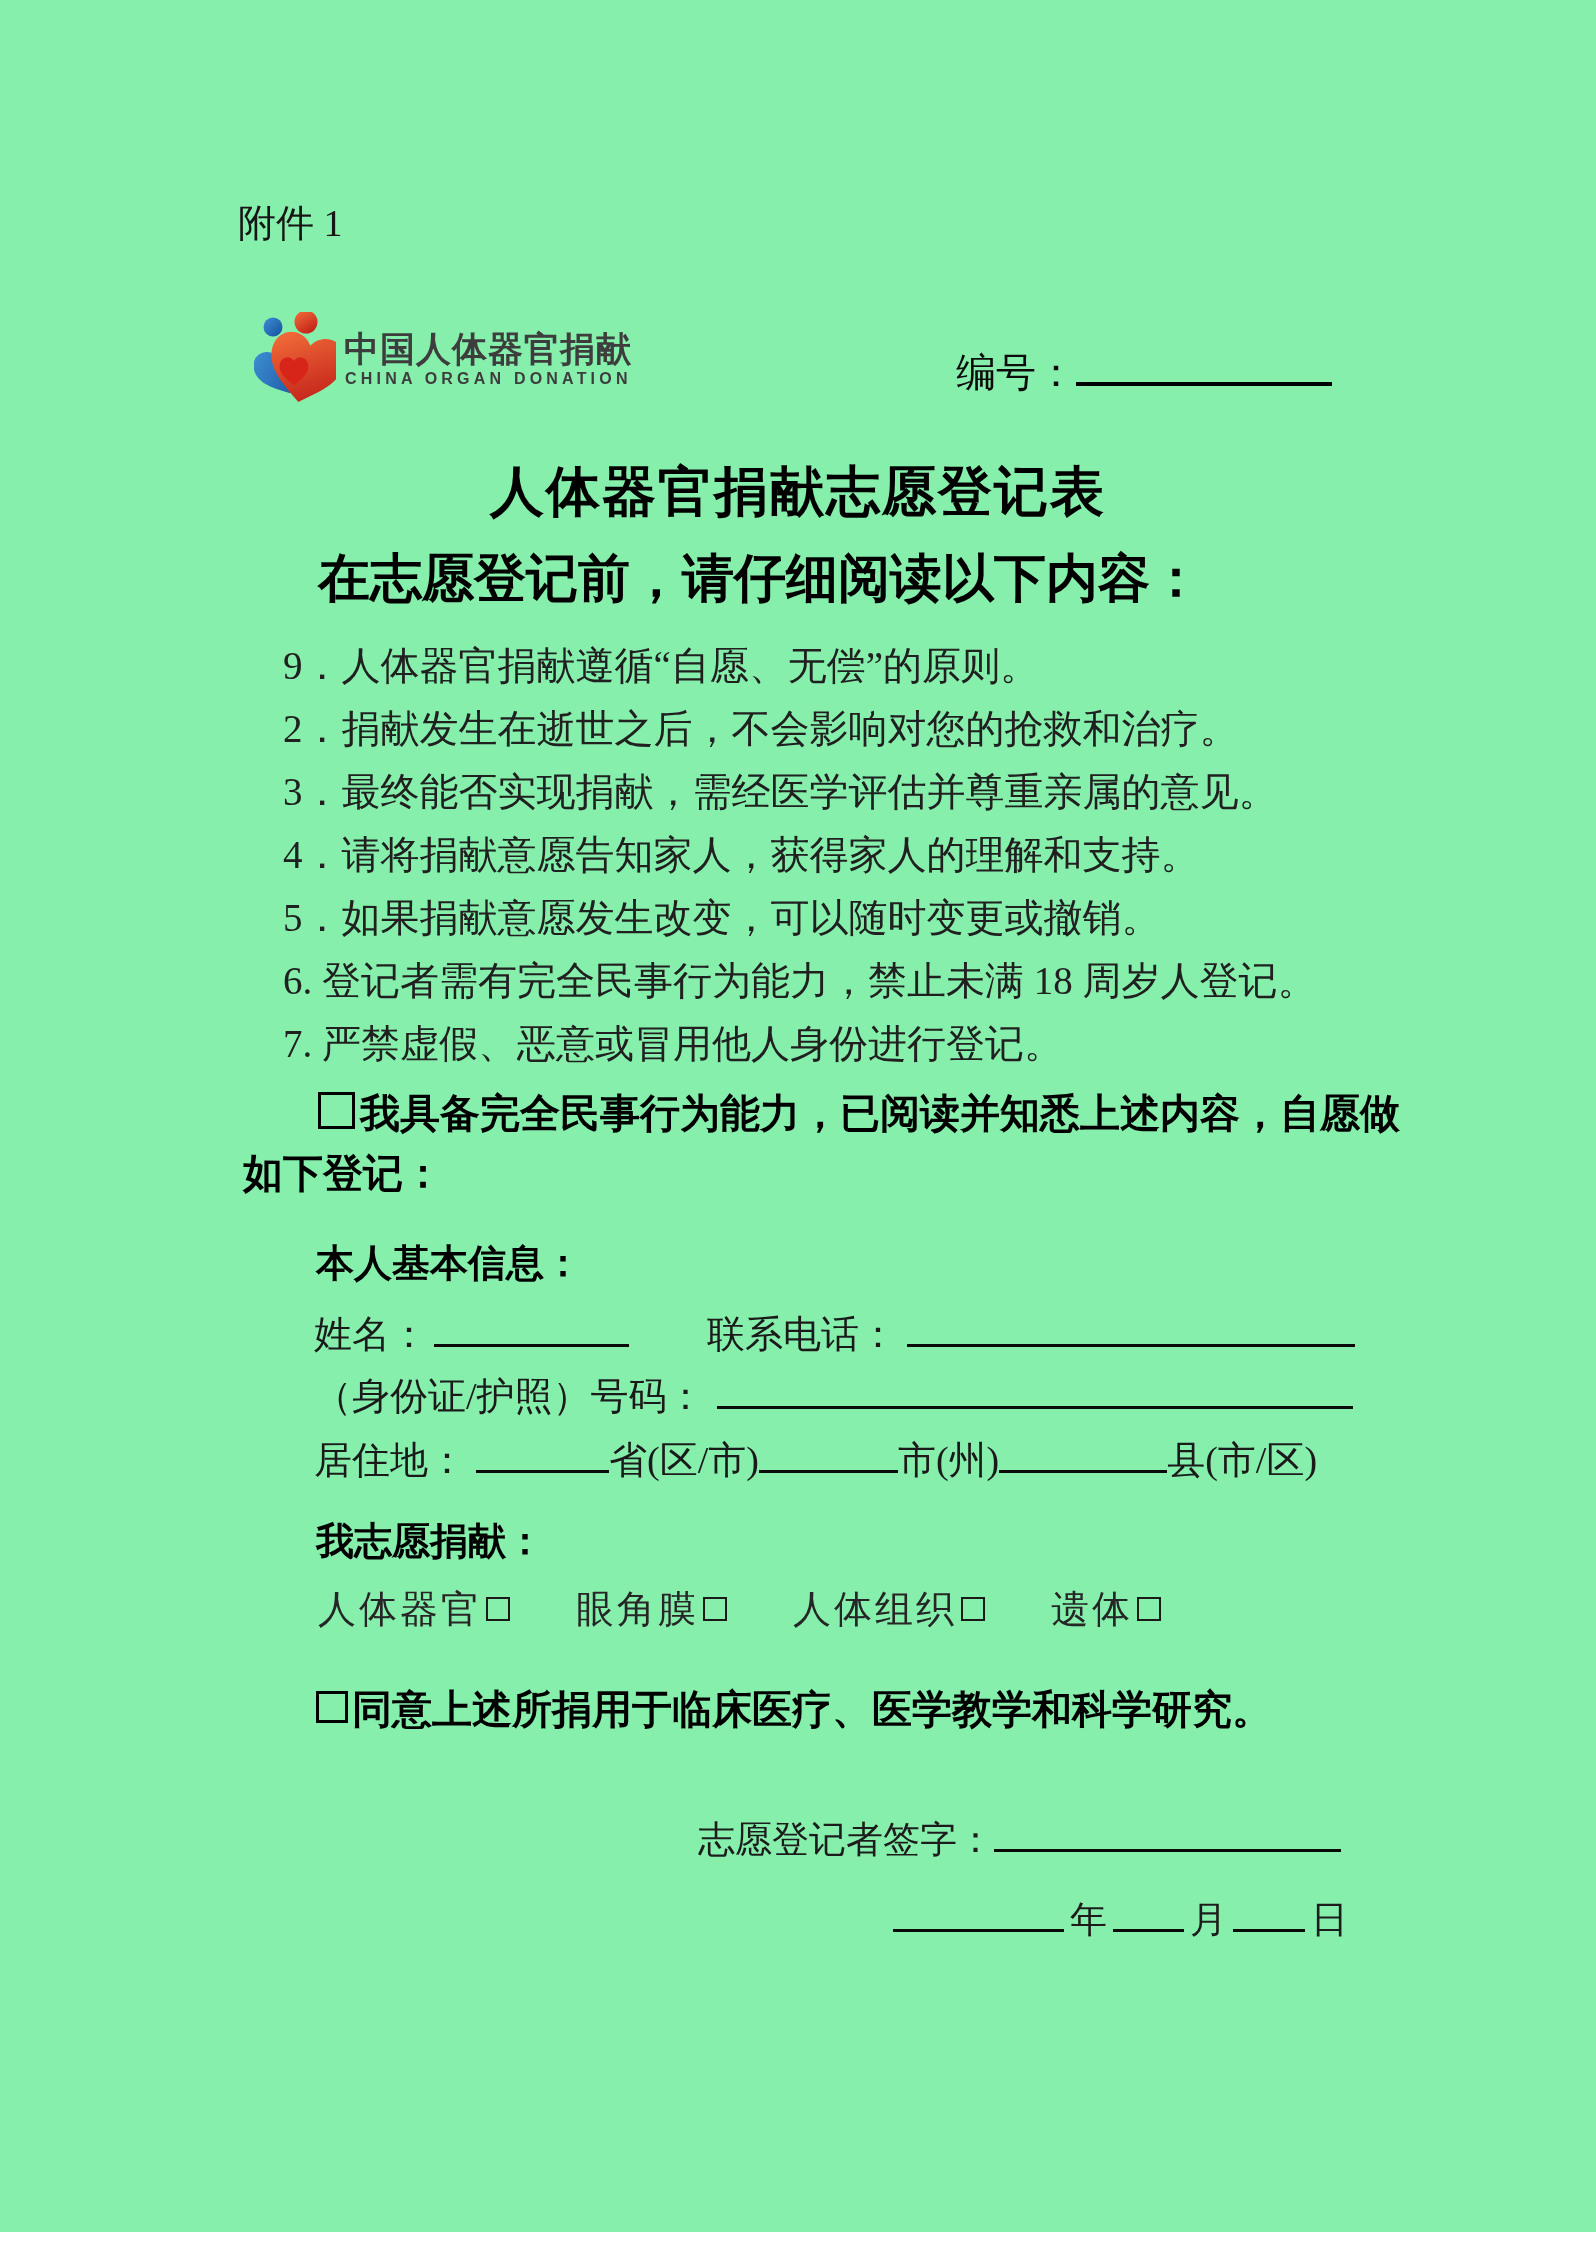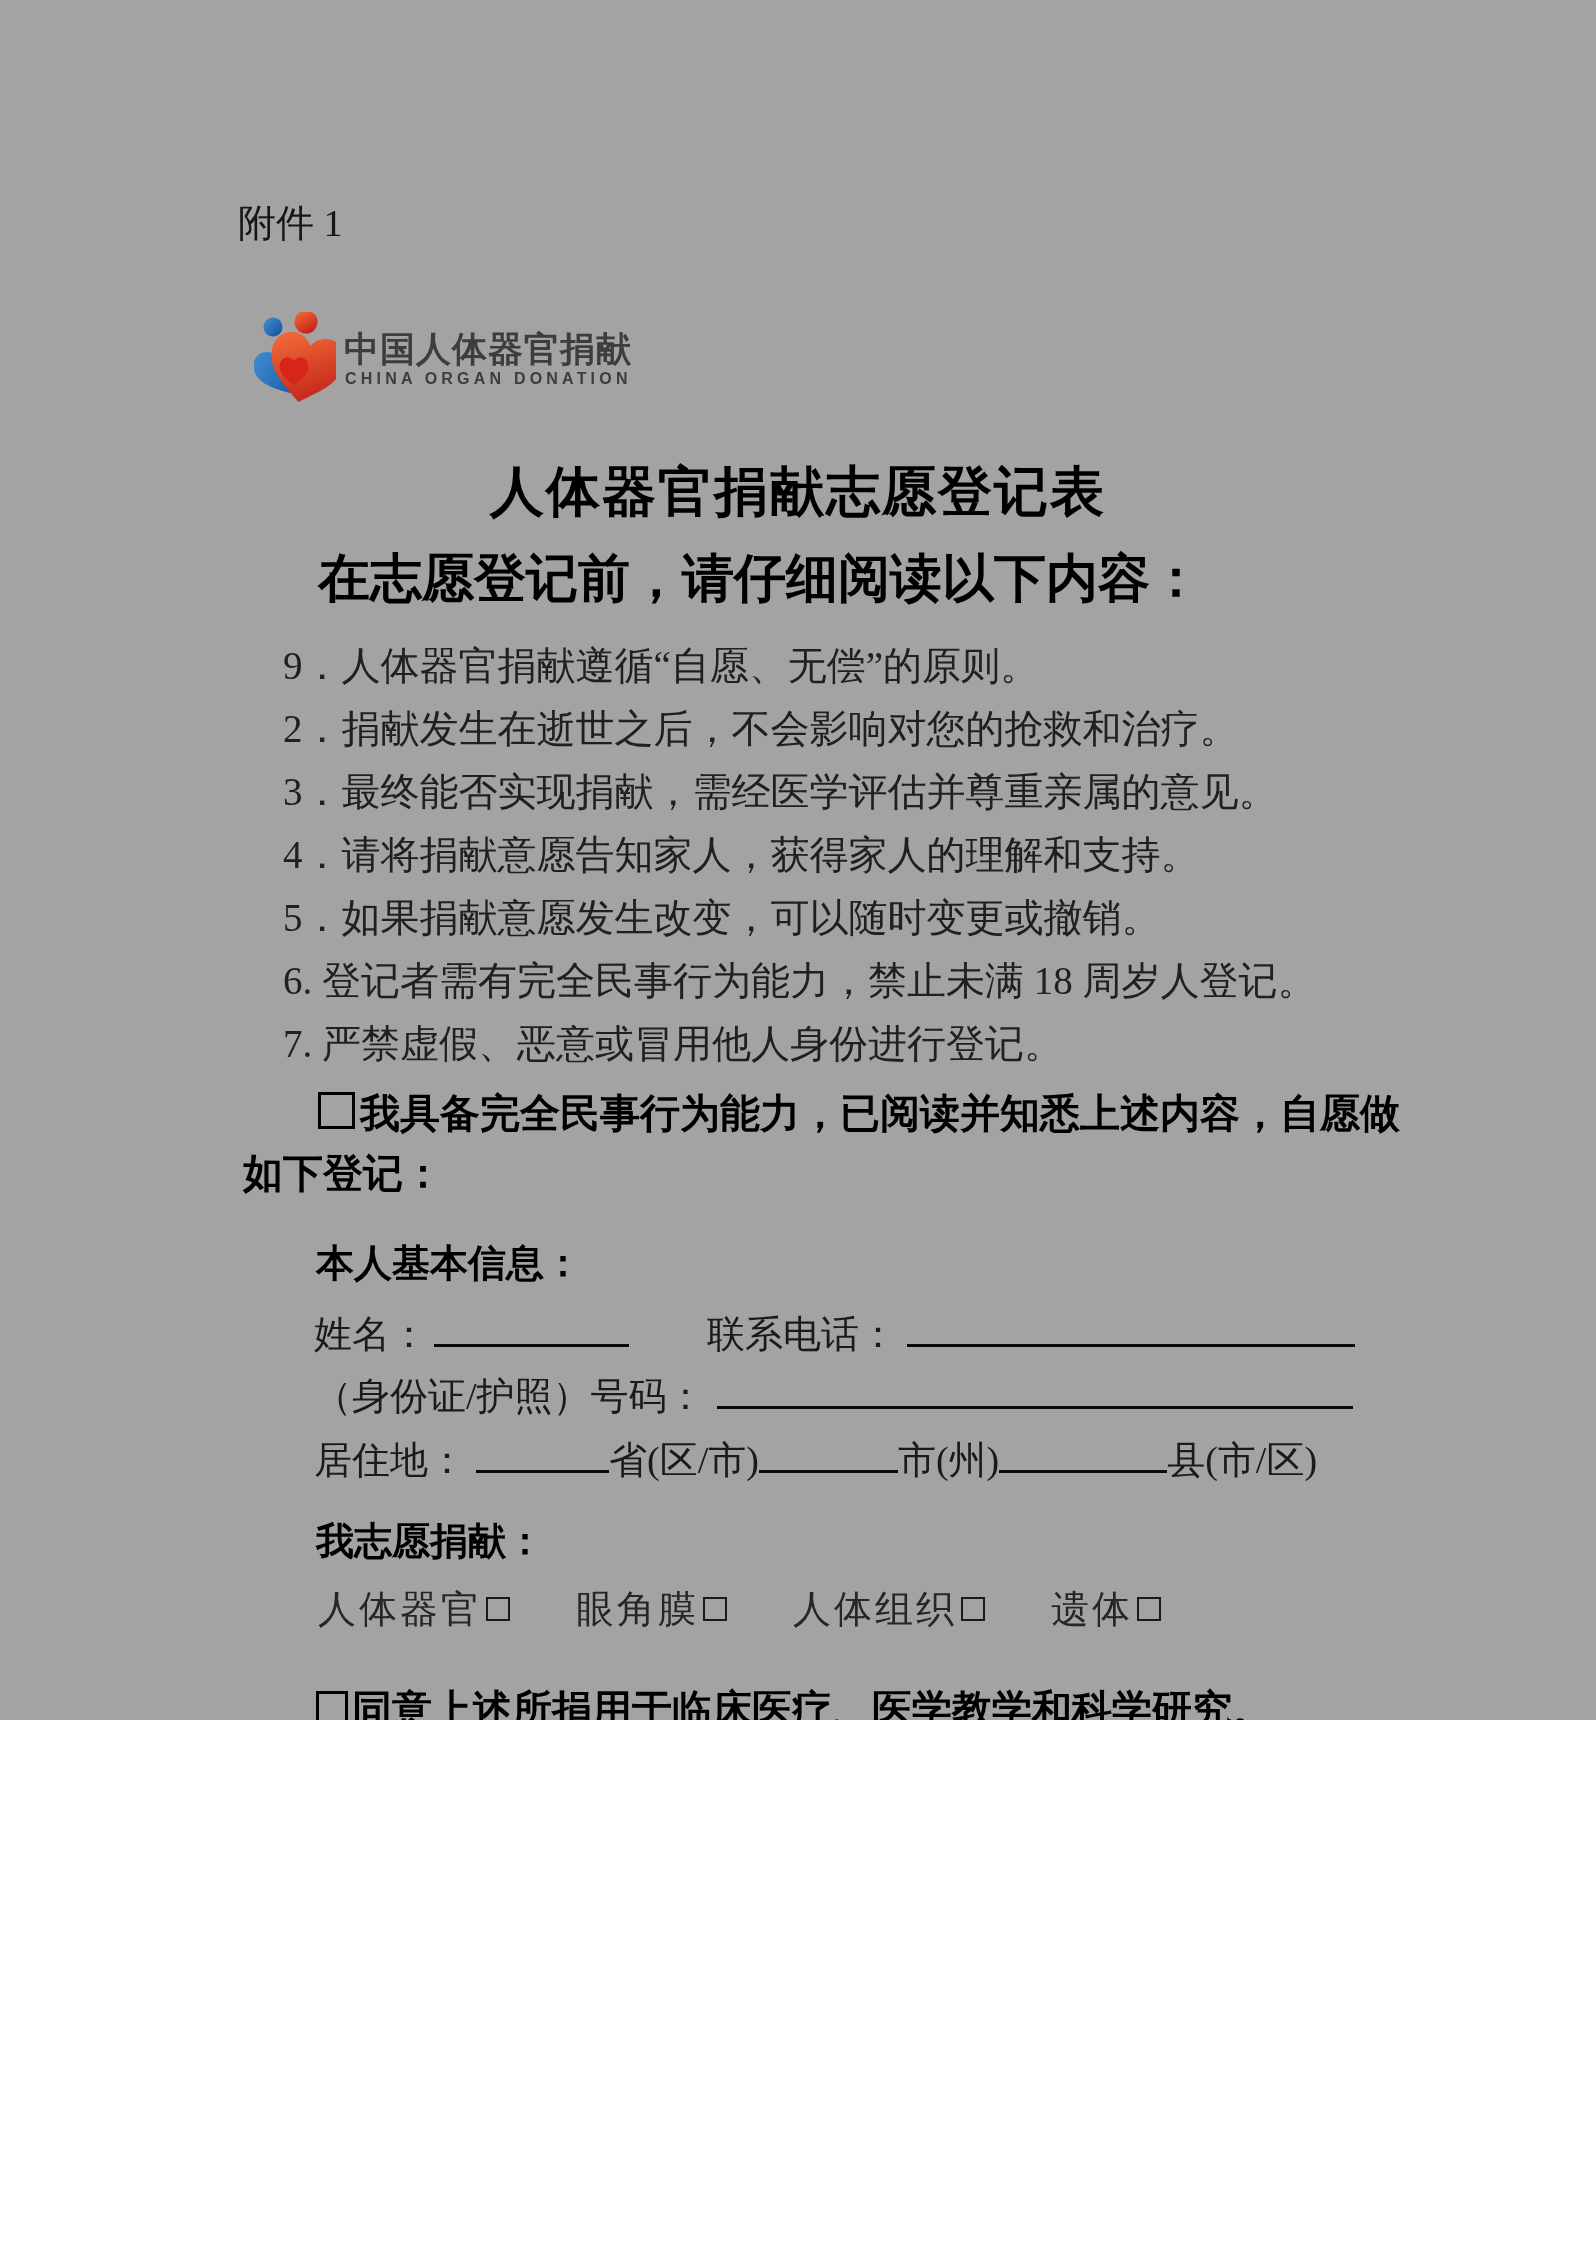--- a/index.html
+++ b/index.html
@@ -1,19 +1,19 @@
 <!DOCTYPE html>
 <html><head>
 <meta charset="utf-8">
 <style>
   html,body{margin:0;padding:0;background:#ffffff;}
   .page{
     position:relative;
-    width:1596px;height:1720px;
-    background:#a3a3a3;
+    width:1596px;height:2232px;
+    background:#86efac;
     overflow:hidden;
     font-family:"Liberation Serif","DejaVu Serif",serif;
     color:#1c1c1c;
   }
   .abs{position:absolute;white-space:nowrap;}
   .sans{font-family:"Liberation Sans","DejaVu Sans",sans-serif;}
   .bold{font-weight:700;color:#000;}
 
   
   .att{left:238px;top:198px;font-size:38px;color:#161616;}
@@ -88,20 +88,23 @@
     <circle cx="19" cy="15" r="9.5" fill="url(#gB)"></circle>
     <circle cx="52" cy="10" r="11.5" fill="url(#gR)"></circle>
     <path d="M0,-26 C-14,-48 -46,-40 -46,-12 C-46,14 -20,30 0,46 C20,30 46,14 46,-12 C46,-40 14,-48 0,-26 Z" transform="translate(27,57) rotate(-20) scale(0.56)" fill="url(#gB)"></path>
     <path d="M0,-26 C-14,-48 -46,-40 -46,-12 C-46,14 -20,30 0,46 C20,30 46,14 46,-12 C46,-40 14,-48 0,-26 Z" transform="translate(52,54) rotate(12) scale(0.80)" fill="url(#gR)"></path>
     <path d="M0,-10 C-5,-18 -16,-14 -16,-4 C-16,5 -7,11 0,17 C7,11 16,5 16,-4 C16,-14 5,-18 0,-10 Z" transform="translate(40,58) scale(0.9)" fill="#d8251a"></path>
   </svg>
 
   <div class="abs logo-cn sans">中国人体器官捐献</div>
   <div class="abs logo-en sans">CHINA ORGAN DONATION</div>
 
+  <div class="abs serial sans">
+    <span>编号：</span><span class="ul"></span>
+  </div>
 
   <div class="abs title sans">人体器官捐献志愿登记表</div>
 
   <div class="abs intro-h sans bold">在志愿登记前，请仔细阅读以下内容：</div>
 
   <div class="abs list">
     <div class="li">9．人体器官捐献遵循“自愿、无偿”的原则。</div>
     <div class="li">2．捐献发生在逝世之后，不会影响对您的抢救和治疗。</div>
     <div class="li">3．最终能否实现捐献，需经医学评估并尊重亲属的意见。</div>
     <div class="li">4．请将捐献意愿告知家人，获得家人的理解和支持。</div>

